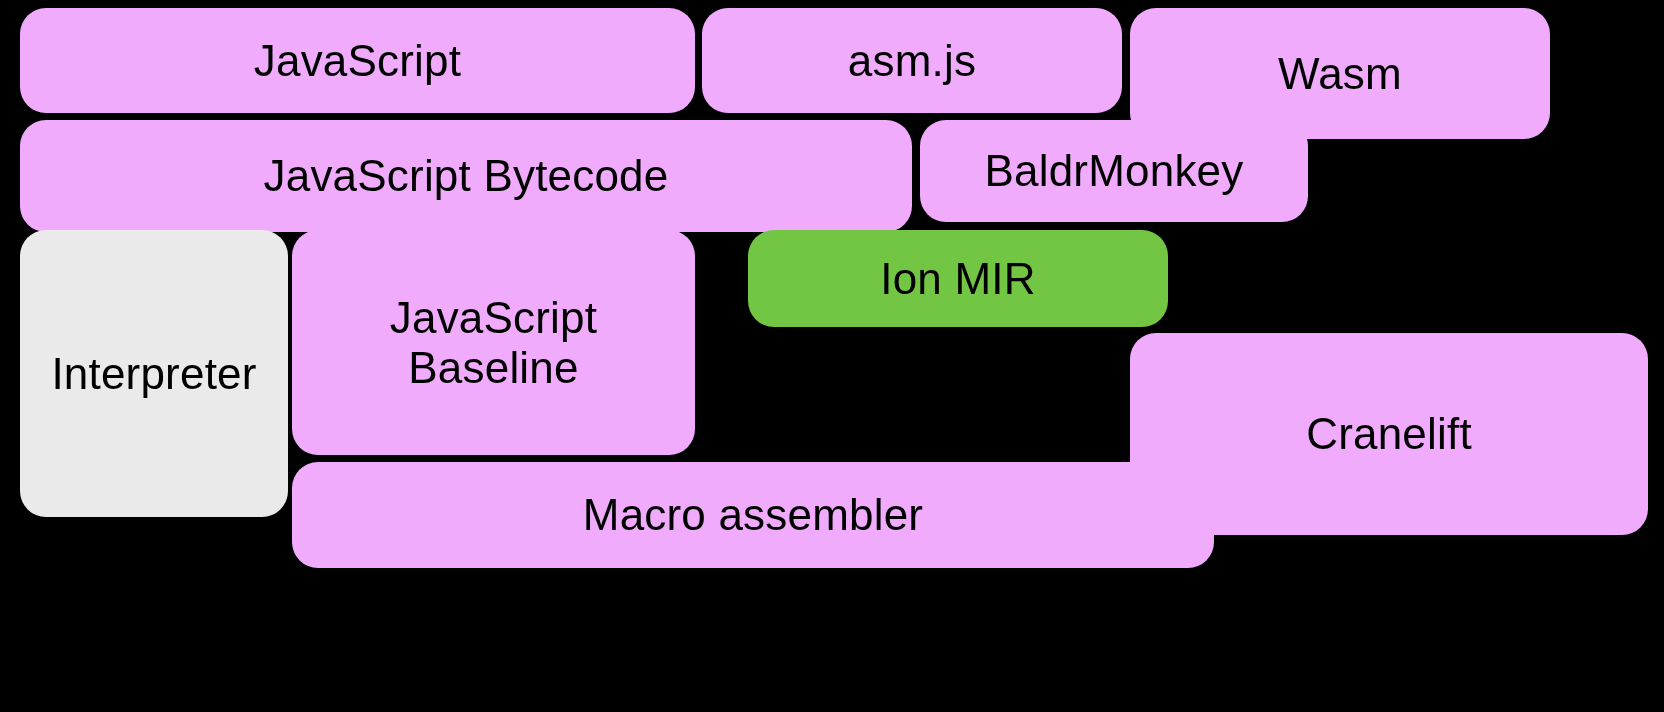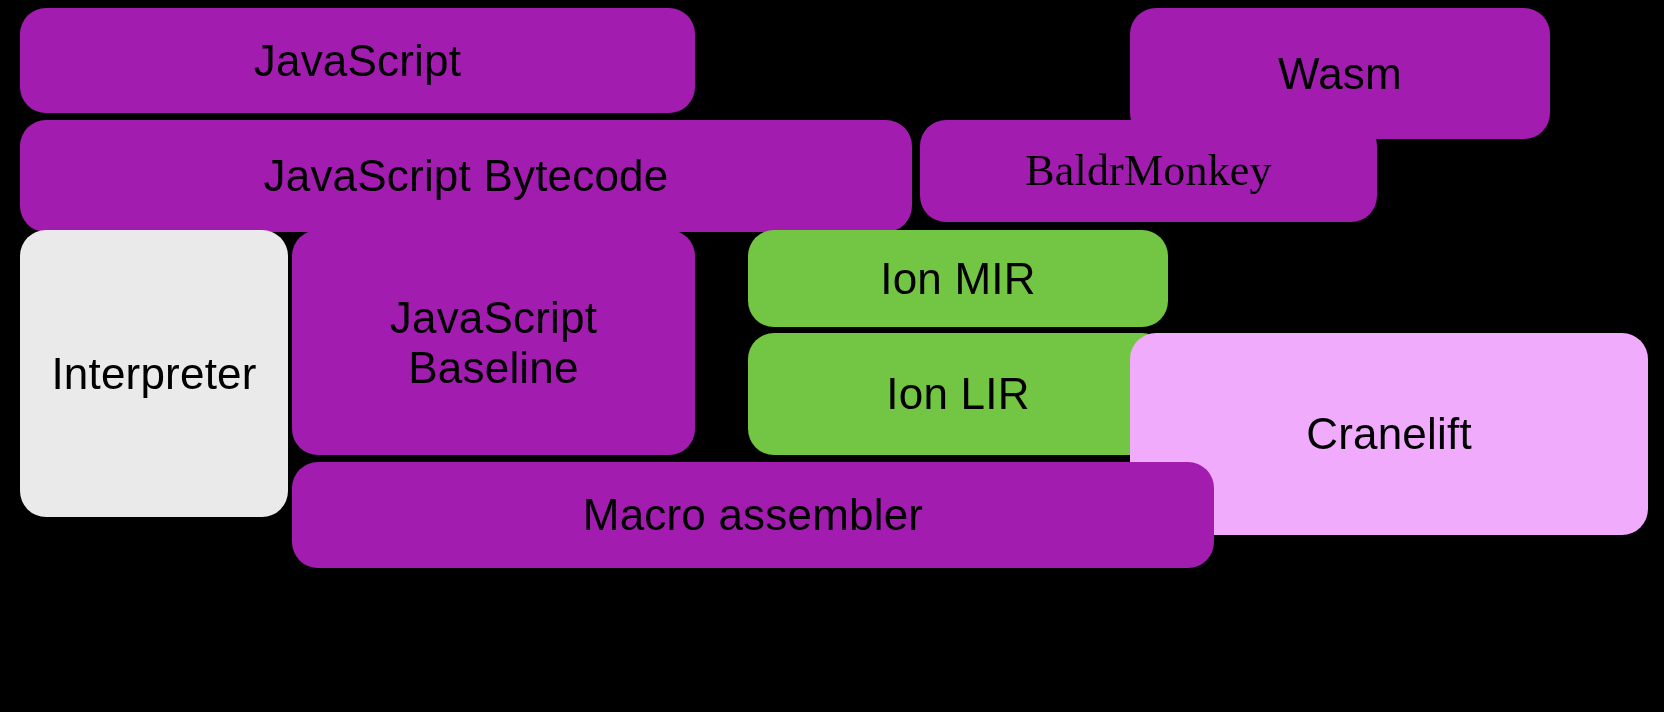--- a/index.html
+++ b/index.html
@@ -26,33 +26,33 @@
     justify-content: center;
     text-align: center;
     border-radius: 26px;
     color: #000000;
     font-size: 44px;
     line-height: 1.12;
     letter-spacing: 0.2px;
     white-space: pre-line;
     user-select: none;
   }
-  .fill-white   { background: #a21caf; text-align: center; }
+  .fill-white   { background: #f0abfc; text-align: center; }
   .fill-gray    { background: #eaeaea; }
   .fill-green   { background: #73c544; margin-left: 46px; }
   .fill-pink    { background: #f0abfc; text-align: center; }
 
   
   #n-javascript        { left: 20px;   top: 8px;   width: 675px; height: 105px; }
   #n-asmjs             { left: 702px;  top: 8px;   width: 420px; height: 105px; }
   #n-wasm              { left: 1130px; top: 8px;   width: 420px; height: 131px; }
 
   
   #n-js-bytecode       { left: 20px;   top: 120px; width: 892px; height: 112px; }
-  #n-baldrmonkey       { left: 920px;  top: 120px; width: 457px; height: 102px; font-family: Liberation Serif, serif; }
+  #n-baldrmonkey       { left: 920px;  top: 120px; width: 388px; height: 102px; }
 
   
   #n-interpreter       { left: 20px;   top: 230px; width: 268px; height: 287px; }
   #n-js-baseline       { left: 292px;  top: 230px; width: 403px; height: 225px; }
   #n-ion-mir           { left: 702px;  top: 230px; width: 420px; height: 97px;  }
   #n-ion-lir           { left: 702px;  top: 333px; width: 420px; height: 122px; }
   #n-cranelift         { left: 1130px; top: 333px; width: 518px; height: 202px; }
 
   
   #n-macro-assembler   { left: 292px;  top: 462px; width: 922px; height: 106px; }
@@ -60,34 +60,34 @@
   
   #n-native-code       { left: 292px;  top: 575px; width: 1258px; height: 107px; }
 </style>
 </head>
 <body>
 
 <div id="diagram">
 
   <div class="node fill-white" id="n-javascript">JavaScript</div>
 
+  <div class="node fill-white" id="n-asmjs">asm.js</div>
 
   <div class="node fill-white" id="n-wasm">Wasm</div>
 
   <div class="node fill-white" id="n-js-bytecode">JavaScript Bytecode</div>
 
   <div class="node fill-white" id="n-baldrmonkey">BaldrMonkey</div>
 
   <div class="node fill-gray" id="n-interpreter">Interpreter</div>
 
   <div class="node fill-white" id="n-js-baseline">JavaScript
 Baseline</div>
 
   <div class="node fill-green" id="n-ion-mir">Ion MIR</div>
 
-  <div class="node fill-green" id="n-ion-lir">Ion LIR</div>
 
   <div class="node fill-pink" id="n-cranelift">Cranelift</div>
 
   <div class="node fill-white" id="n-macro-assembler">Macro assembler</div>
 
 
 </div>
 
 </body></html>

